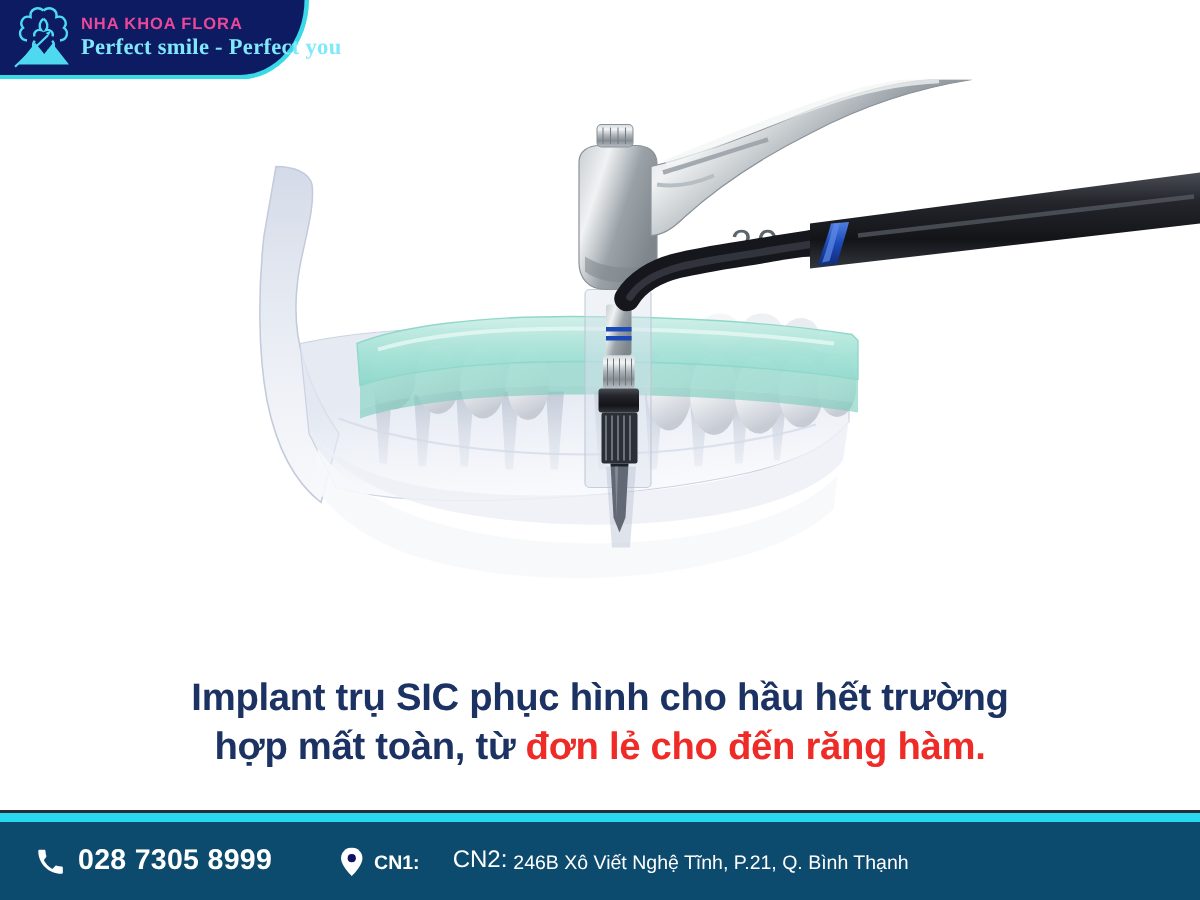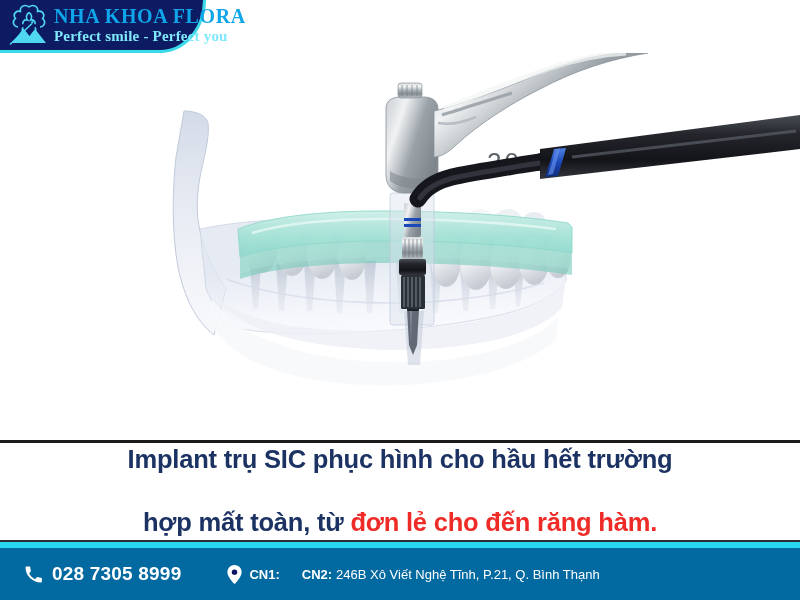--- a/index.html
+++ b/index.html
@@ -40,25 +40,25 @@
     position: relative;
   }
   .logo-text {
     margin-left: 2px;
     display: flex;
     flex-direction: column;
     justify-content: center;
     line-height: 1;
   }
   .logo-title {
-    font-family: Liberation Serif, serif;
+    font-family: Liberation Sans, sans-serif;
     font-weight: bold;
-    font-size: 20px;
+    font-size: 11px;
     letter-spacing: 0.6px;
-    color: #0ea5e9;
+    color: #ec4899;
     white-space: nowrap;
   }
   .logo-sub {
     font-family: "Liberation Serif", serif;
     font-weight: bold;
     font-size: 15px;
     letter-spacing: 0.2px;
     color: #7fe9fb;
     white-space: nowrap;
     margin-top: 3px;
@@ -87,28 +87,28 @@
     position: absolute;
     left: 0;
     top: 440px;
     width: 800px;
     height: 3px;
     background: #1b1b1b;
   }
   .caption-band {
     position: absolute;
     left: 0;
-    top: 443px;
+    top: 419px;
     width: 800px;
     height: 97px;
     background: #ffffff;
     display: flex;
     flex-direction: column;
     align-items: center;
-    justify-content: space-between;
+    justify-content: flex-end;
   }
   .caption-line {
     font-family: "Liberation Sans", sans-serif;
     font-weight: bold;
     font-size: 25.5px;
     color: #1b3263;
     letter-spacing: -0.2px;
     white-space: nowrap;
     line-height: 1.32;
     text-align: center;
@@ -131,21 +131,21 @@
     width: 800px;
     height: 6px;
     background: #28d7f0;
   }
   .footer-bar {
     position: absolute;
     left: 0;
     top: 548px;
     width: 800px;
     height: 52px;
-    background: #0369a1;
+    background: #0c4a6e;
     display: flex;
     align-items: center;
     padding-left: 24px;
     box-sizing: border-box;
   }
   .foot-item {
     display: flex;
     align-items: center;
     white-space: nowrap;
     color: #ffffff;
@@ -168,22 +168,22 @@
     margin-left: 7px;
   }
   .foot-addr {
     font-family: "Liberation Sans", sans-serif;
     font-size: 13px;
     color: #ffffff;
     margin-left: 4px;
   }
   .foot-label2 {
     font-family: "Liberation Sans", sans-serif;
-    font-weight: bold;
-    font-size: 13px;
+    font-weight: normal;
+    font-size: 16px;
     color: #ffffff;
   }
   .icon-svg { display: block; }
 </style>
 </head>
 <body>
 
 <div id="page">
 
   <div class="header-bar">

